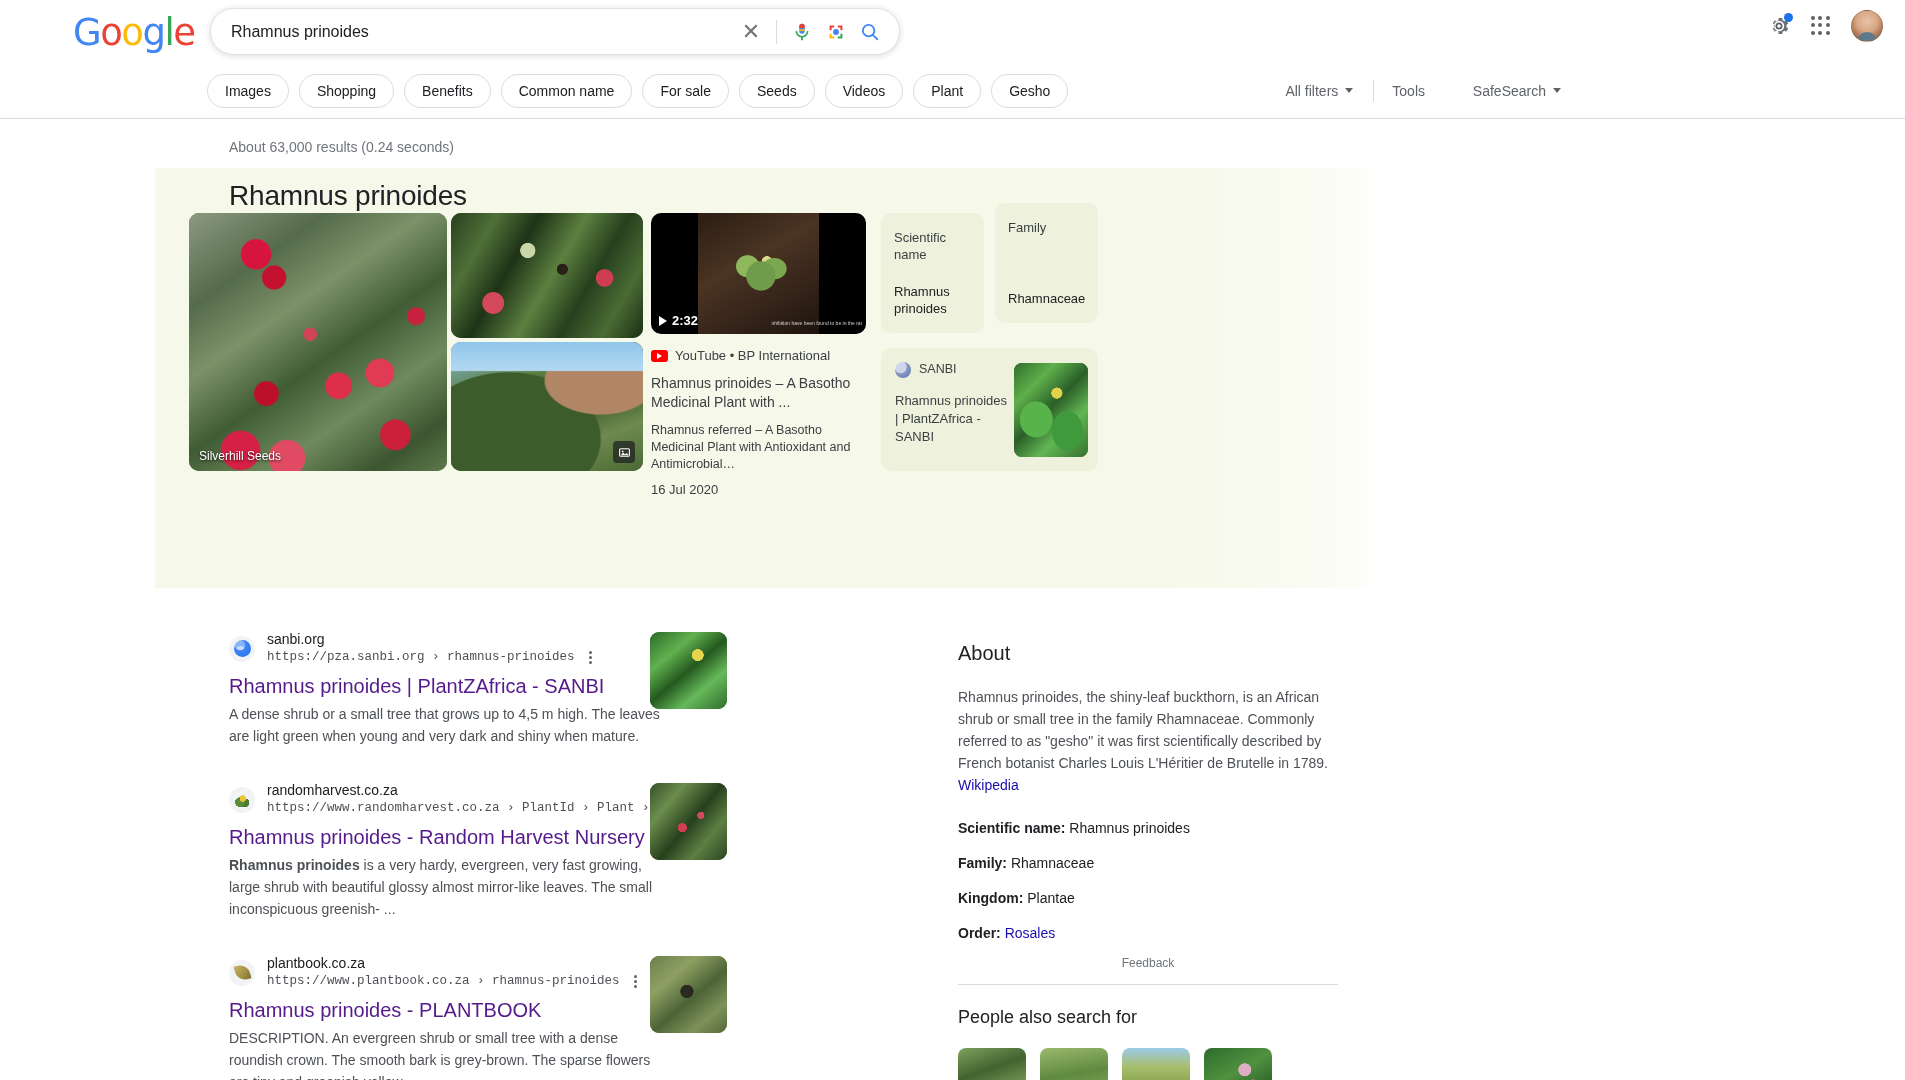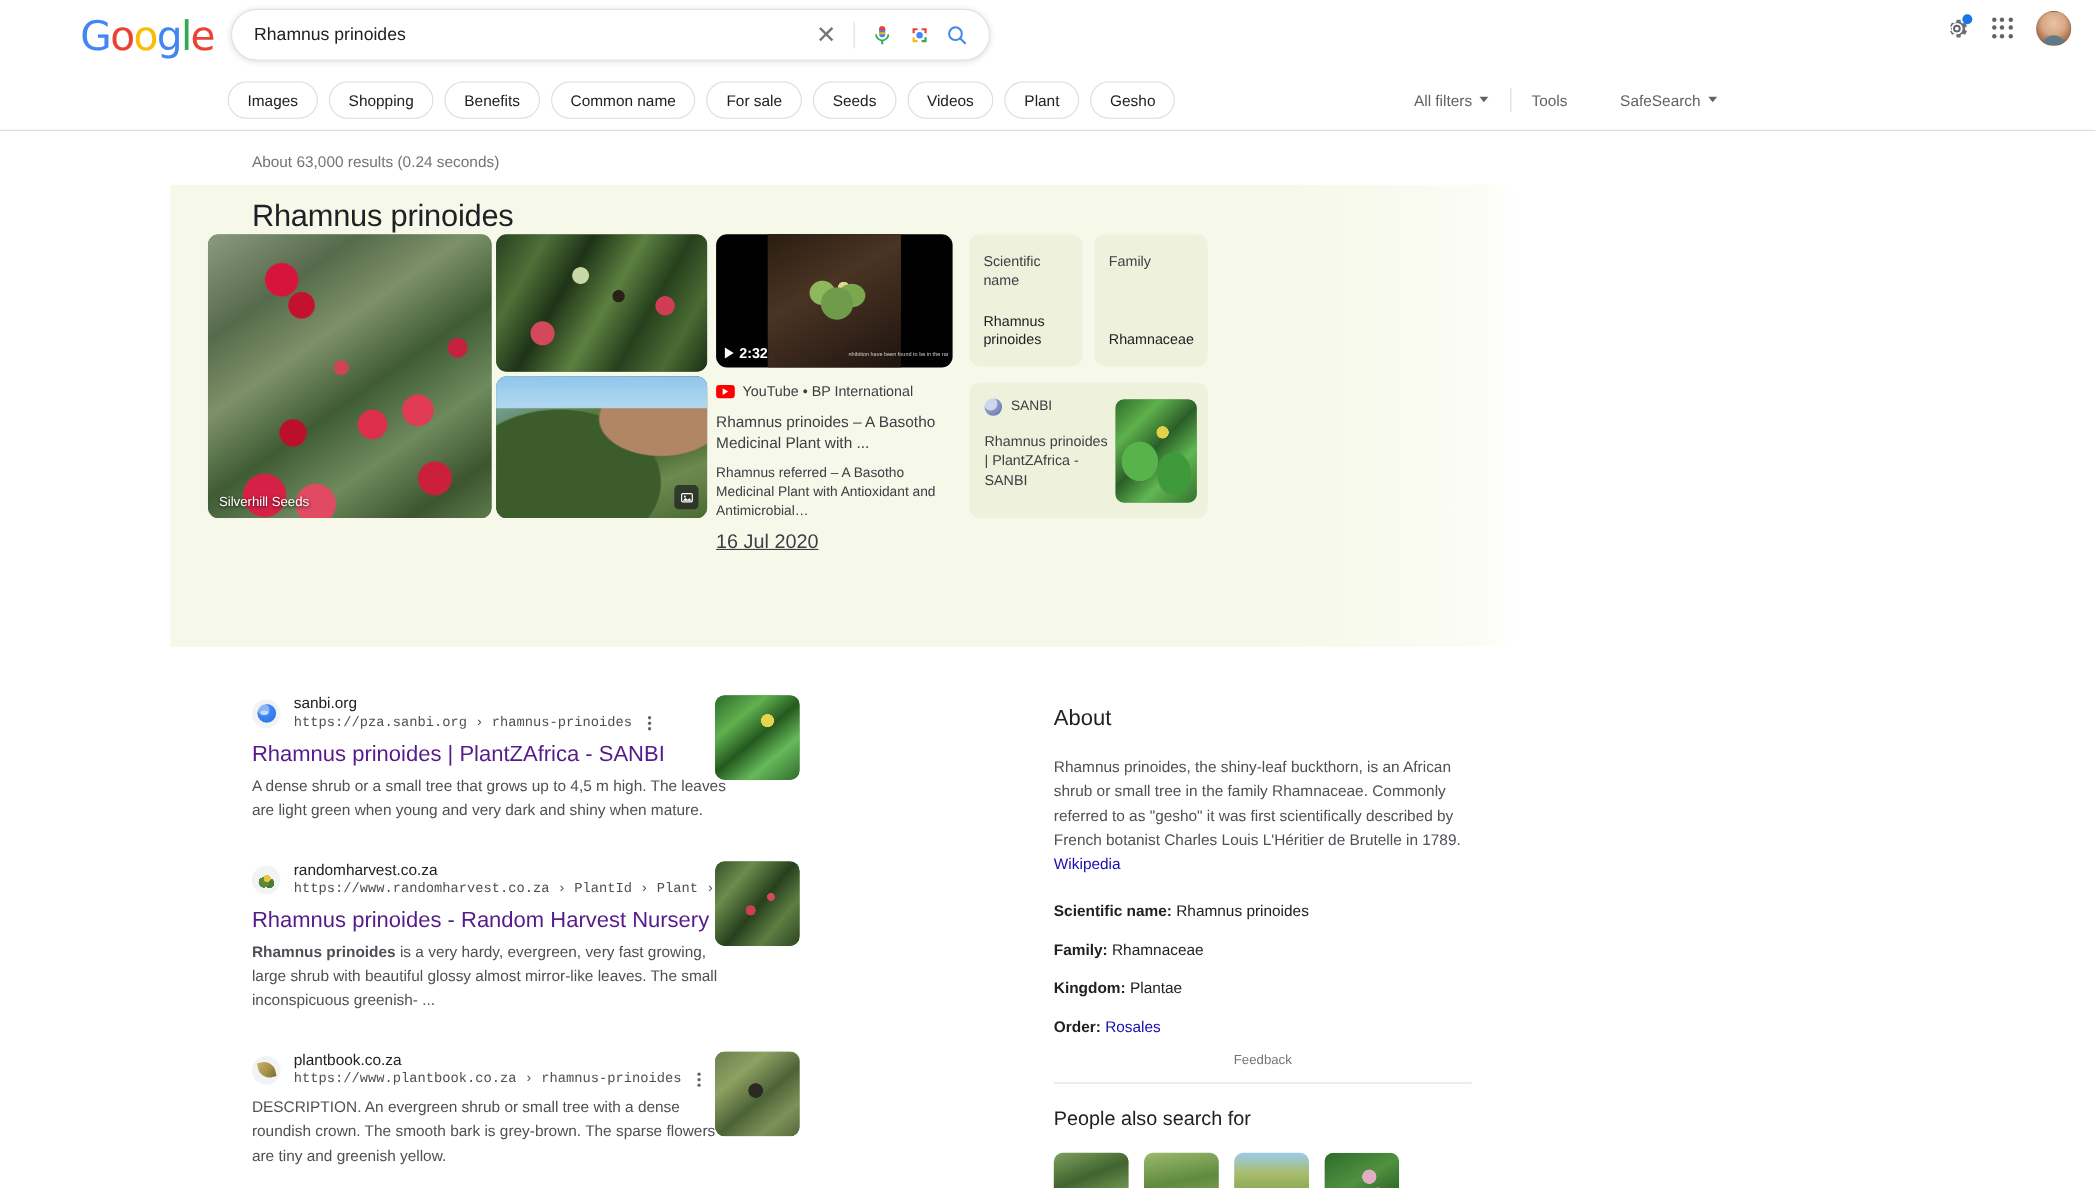--- a/index.html
+++ b/index.html
@@ -393,41 +393,40 @@
     color: #3c4043;
   }
   .v-desc {
     margin-top: 10px;
     font-size: 12.5px;
     line-height: 17px;
     color: #3c4043;
   }
   .v-date {
     margin-top: 9px;
-    font-size: 18px;
+    font-size: 13px;
     color: #3c4043;
-    text-decoration: underline;
   }
 
   
   .fact {
     position: absolute;
     width: 103px; height: 120px;
     background: #eef2dc;
     border-radius: 10px;
     padding: 16px 13px;
     cursor: pointer;
   }
   .fact-label { font-size: 13px; color: #3c4043; line-height: 17px; }
   .fact-value {
     position: absolute; left: 13px; right: 10px; bottom: 16px;
     font-size: 13px; color: #202124; line-height: 17px;
   }
   .fact-a { left: 726px; top: 45px; }
-  .fact-b { left: 840px; top: 45px; }
+  .fact-b { left: 840px; top: 35px; }
 
   .sanbi-card {
     position: absolute;
     left: 726px; top: 180px;
     width: 217px; height: 123px;
     background: #eef2dc;
     border-radius: 10px;
     cursor: pointer;
   }
   .sanbi-head {
@@ -771,20 +770,21 @@
         <div class="r-url">
           <span>https://www.plantbook.co.za › rhamnus-prinoides</span>
           <span class="kebab">
               <i></i>
               <i></i>
               <i></i>
             </span>
         </div>
       </div>
     </div>
+    <div class="r-title">Rhamnus prinoides - PLANTBOOK</div>
     <div class="r-snippet">
       <b></b><span>DESCRIPTION. An evergreen shrub or small tree with a dense roundish crown. The smooth bark is grey-brown. The sparse flowers are tiny and greenish yellow.</span>
     </div>
     <div class="r-thumb">
       <div class="ph ph-thumb3"></div>
     </div>
   </div>
 </div>
 
 <div class="about">

